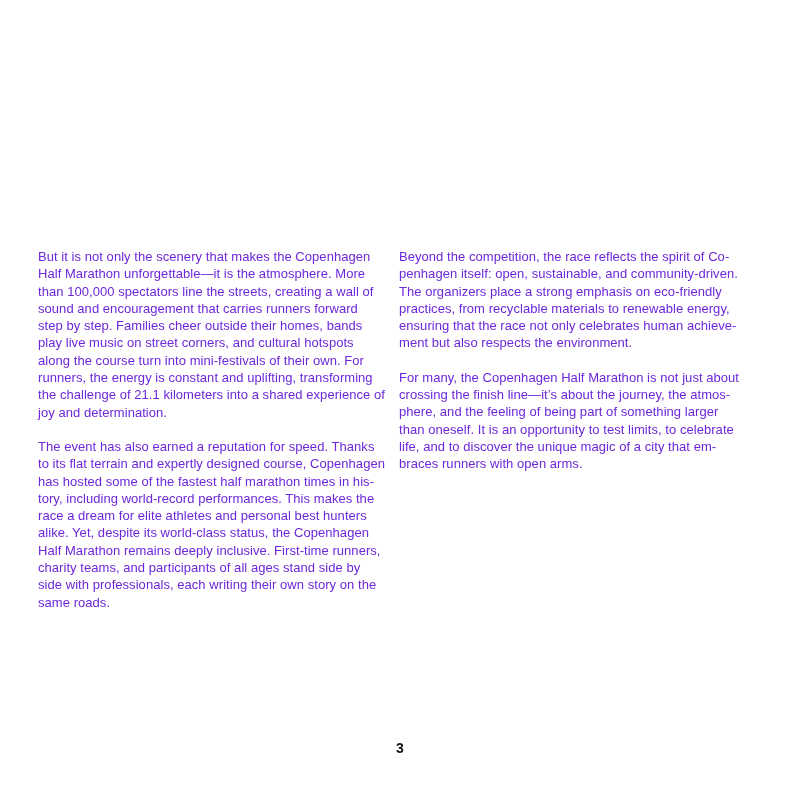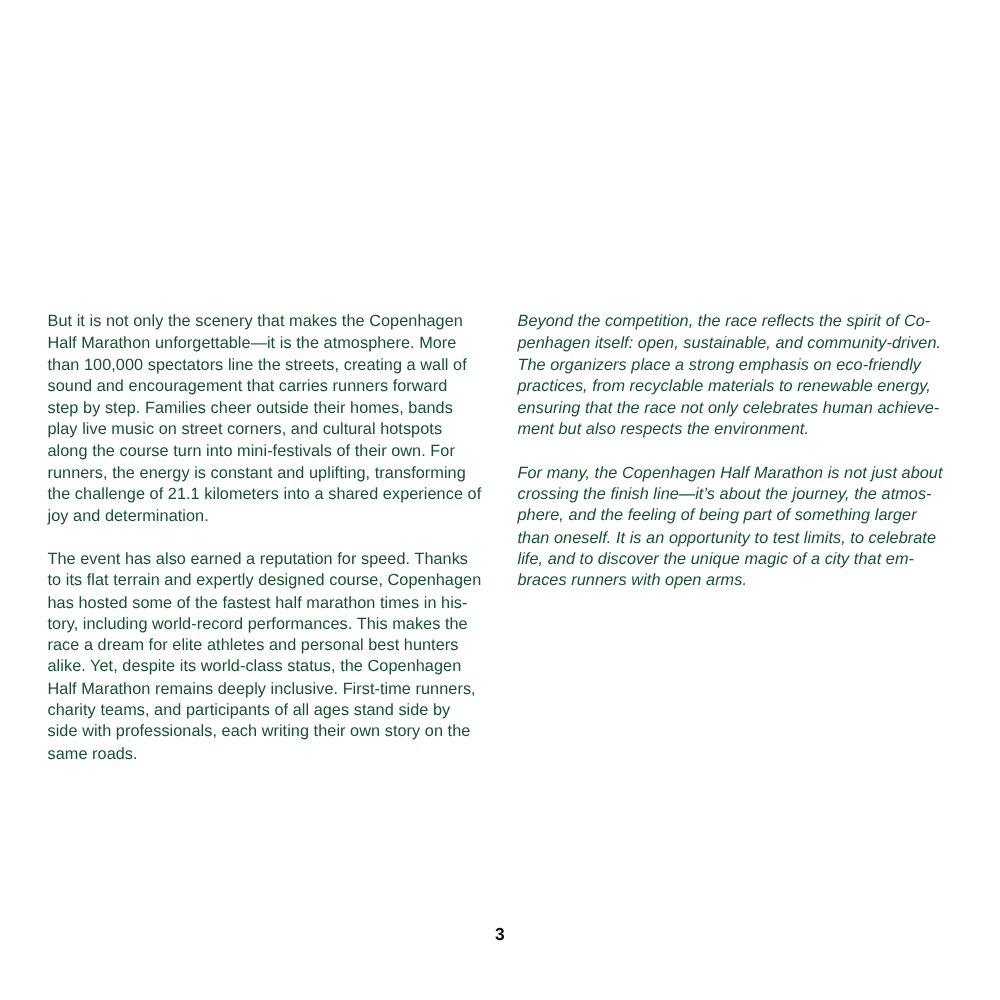--- a/index.html
+++ b/index.html
@@ -12,24 +12,24 @@
   }
   .page {
     position: relative;
     width: 800px;
     height: 800px;
     background: #ffffff;
   }
   .column {
     position: absolute;
     top: 248px;
-    color: #14532d;
+    color: #6d28d9;
   }
   .column-left  { left: 38px;  width: 368px; }
-  .column-right { left: 414px; width: 386px; font-style: italic; }
+  .column-right { left: 399px; width: 386px; }
   .column p {
     font-size: 13px;
     line-height: 17.3px;
     white-space: pre;          
     margin-bottom: 17px;
     letter-spacing: 0.05px;
   }
   .footer {
     position: absolute;
     left: 0;

